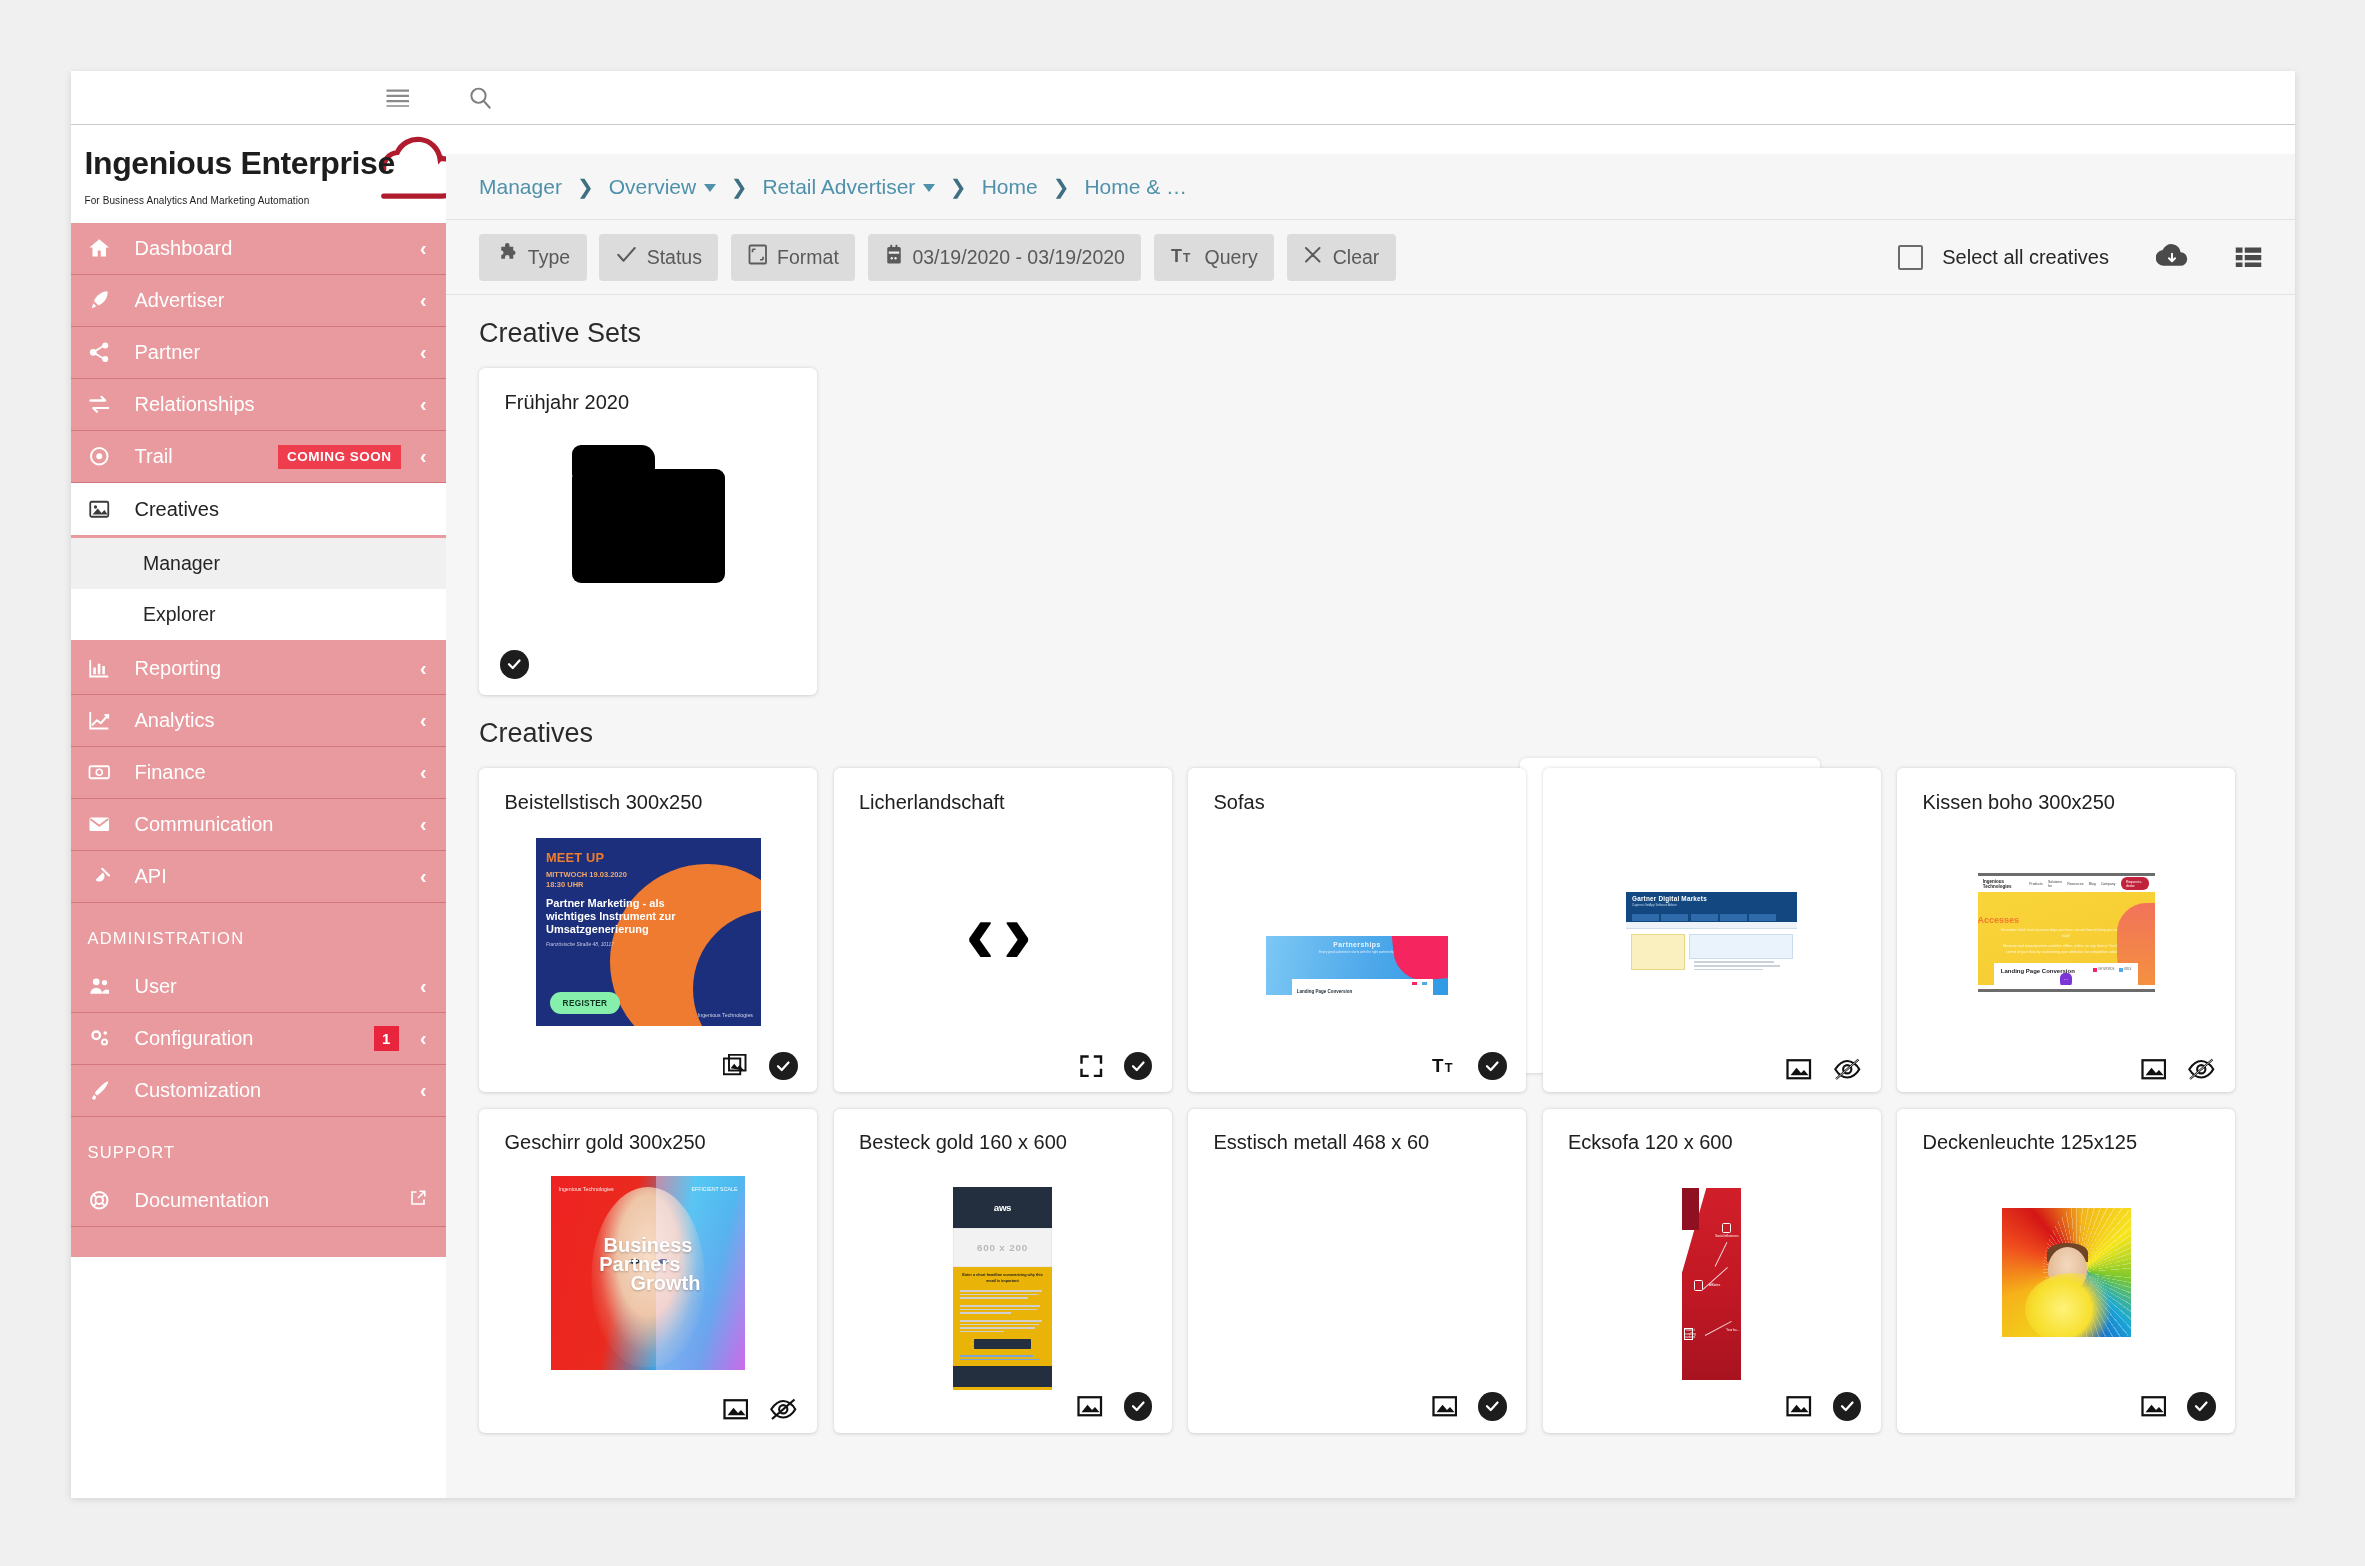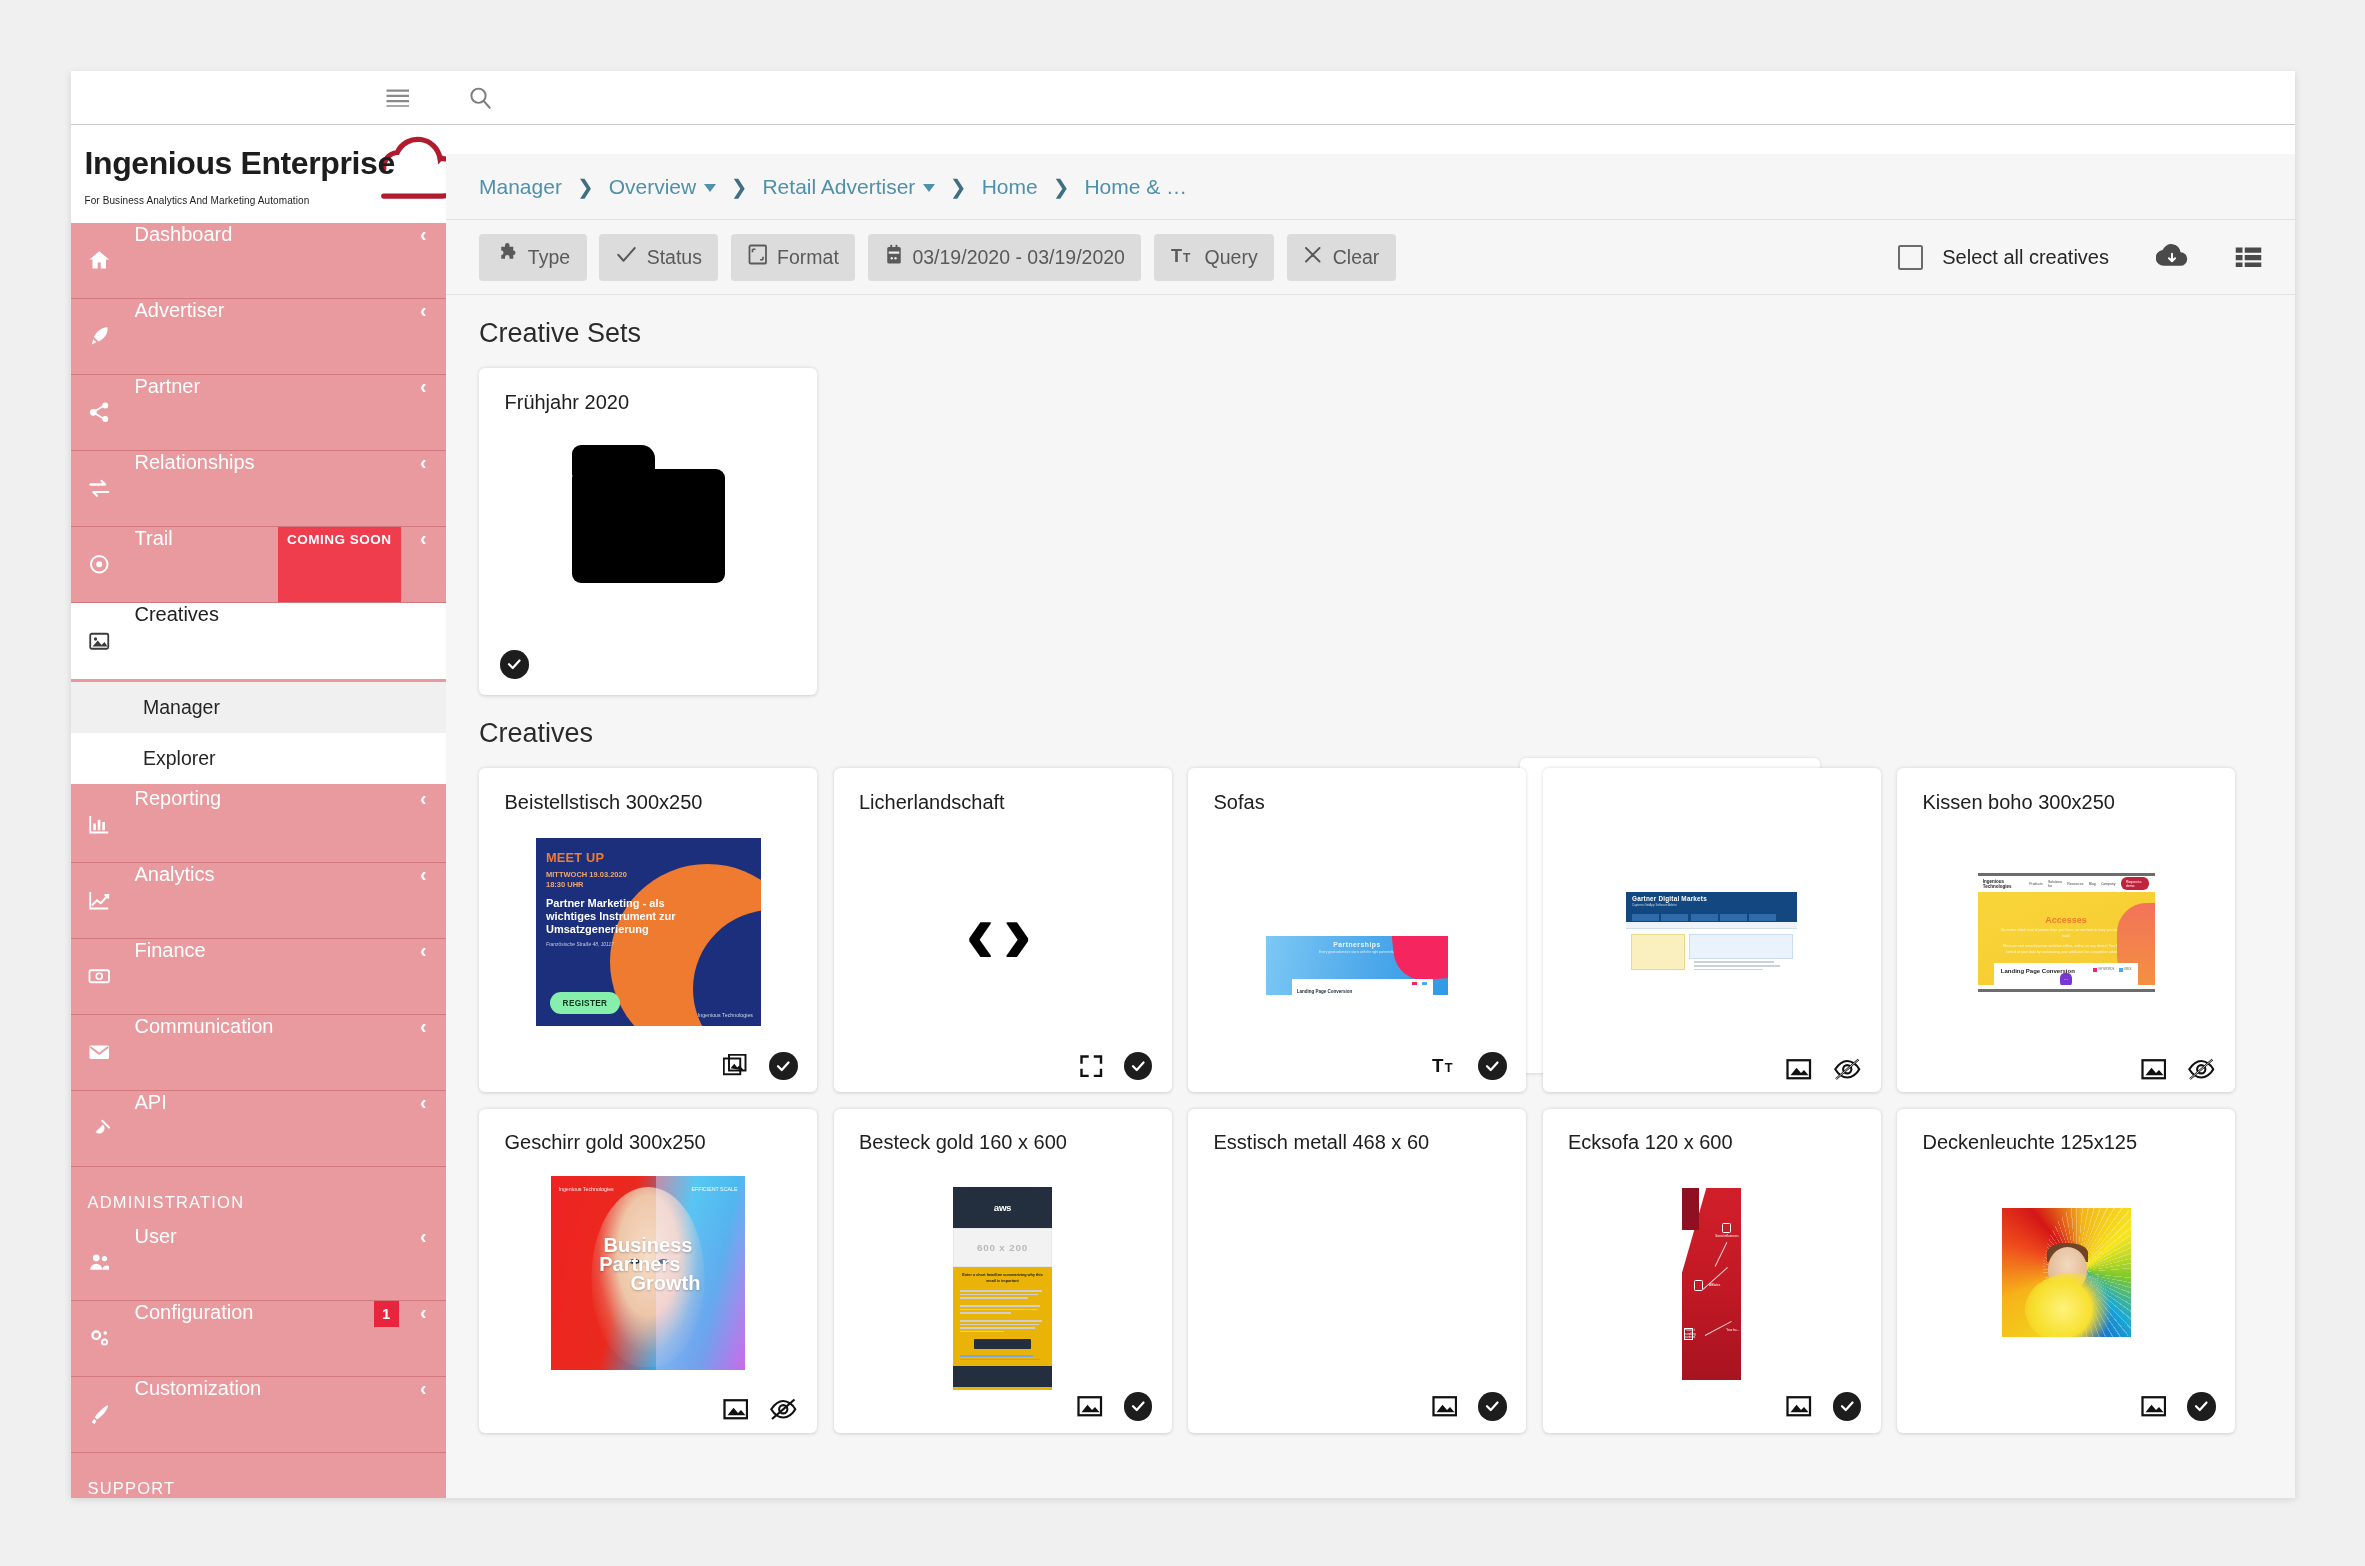--- a/index.html
+++ b/index.html
@@ -55,24 +55,24 @@
   .logo-sub {
     font-size: 10px; font-weight: 400; color: #1d1d1d;
     letter-spacing: 0.1px; margin-top: 13px; white-space: nowrap;
   }
   #logo-cloud-icon {
     position: absolute; left: 299px; top: 6px; z-index: 1;
   }
 
   .nav-item {
     position: relative;
-    height: 76px;
+    height: 52px;
     background: #e89a9e;
     border-bottom: 1.5px solid #d2787c;
-    display: flex; 
+    display: flex; align-items: center;
     padding: 0 19.5px 0 16.5px;
     cursor: pointer;
   }
   .nav-item .nav-ico {
     width: 35px; color: #fff; display:flex; align-items:center; justify-content:flex-start;
     flex: 0 0 35px;
   }
   .nav-item .nav-label {
     color: #ffffff; font-size: 20px; margin-left: 12px; flex: 1 1 auto;
     white-space: nowrap;
@@ -290,21 +290,21 @@
   .ac-nav { height:16.5px; background:#fff; display:flex; align-items:center; padding:0 5.3px; justify-content:space-between;}
   .ac-logo { font-size:4.5px; font-weight:700; color:#222;}
   .ac-menu { font-size:3.4px; color:#444; display:flex; gap:5.3px; align-items:center;}
   .ac-demo { background:#c2233c; color:#fff; font-size:3.4px; padding:2.3px 5.3px; border-radius:6px;}
   .ac-hero { height:93px; position:relative;
              background: linear-gradient(160deg,#f9d53a 0%,#f7cf35 55%,#f6c833 100%); overflow:hidden;}
   .ac-hero .swoop {
     position:absolute; right:-21px; top:10.5px; width:59px; height:83px;
     background: linear-gradient(180deg,#f2735a,#f4913f); border-radius: 33px 7.5px 33px 33px;
   }
-  .ac-h1 { color:#f07a2e; font-size:9px; font-weight:700; text-align:center; padding-top:22.5px;}
+  .ac-h1 { color:#f07a2e; font-size:9px; font-weight:700; text-align:left; padding-top:22.5px;}
   .ac-p { color:#fff6d8; font-size:3.5px; text-align:center; padding:3.8px 22.5px 0; line-height:1.7;}
   .ac-card { position:absolute; left:16.5px; right:16.5px; bottom:0; height:22.5px; background:#fff; padding:5.3px 6.8px;
              display:flex; justify-content:space-between; align-items:flex-start;}
   .ac-card b { font-size:6px; color:#24242b; font-weight:700;}
   .ac-leg { display:flex; gap:4.5px; font-size:2.7px; color:#555; align-items:center;}
   .ac-leg s { text-decoration:none; display:flex; align-items:center; gap:1.5px;}
   .ac-dot { position:absolute; left:50%; bottom:-3px; width:12px; height:15px; background:#7b35d6;
             border-radius:6px 6px 7.5px 7.5px; transform:translateX(-50%); color:#fff; font-size:5.3px;
             text-align:center; line-height:10.5px;}
 

